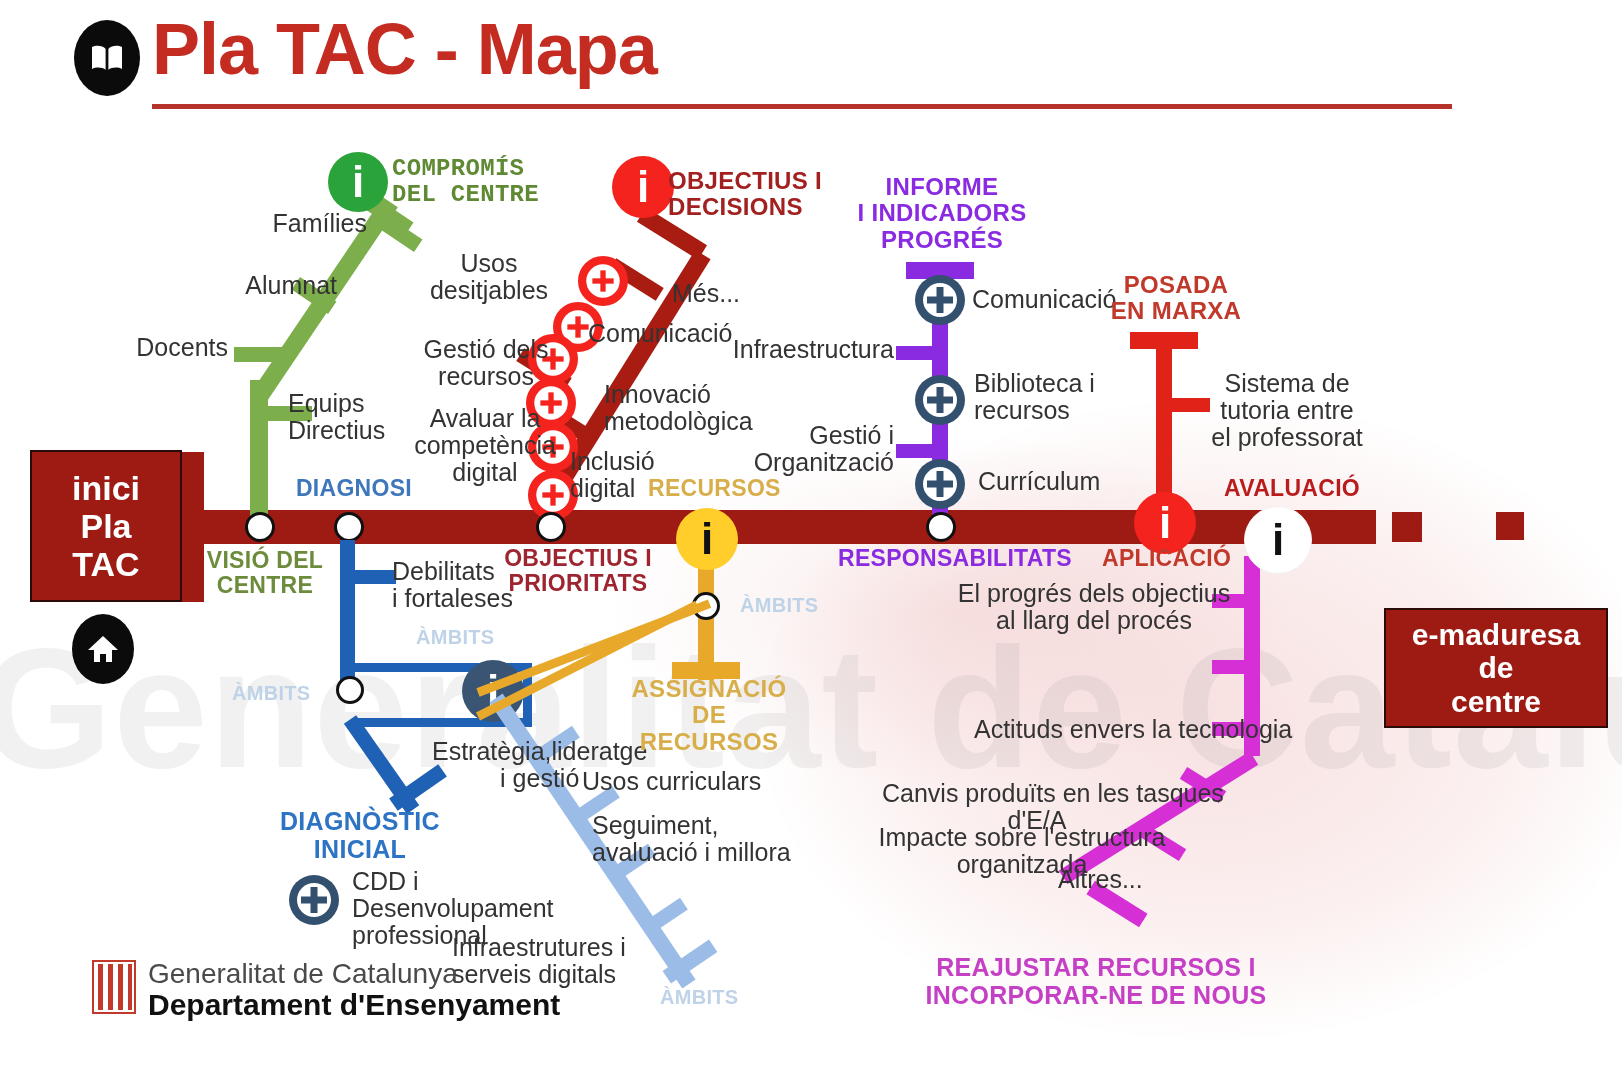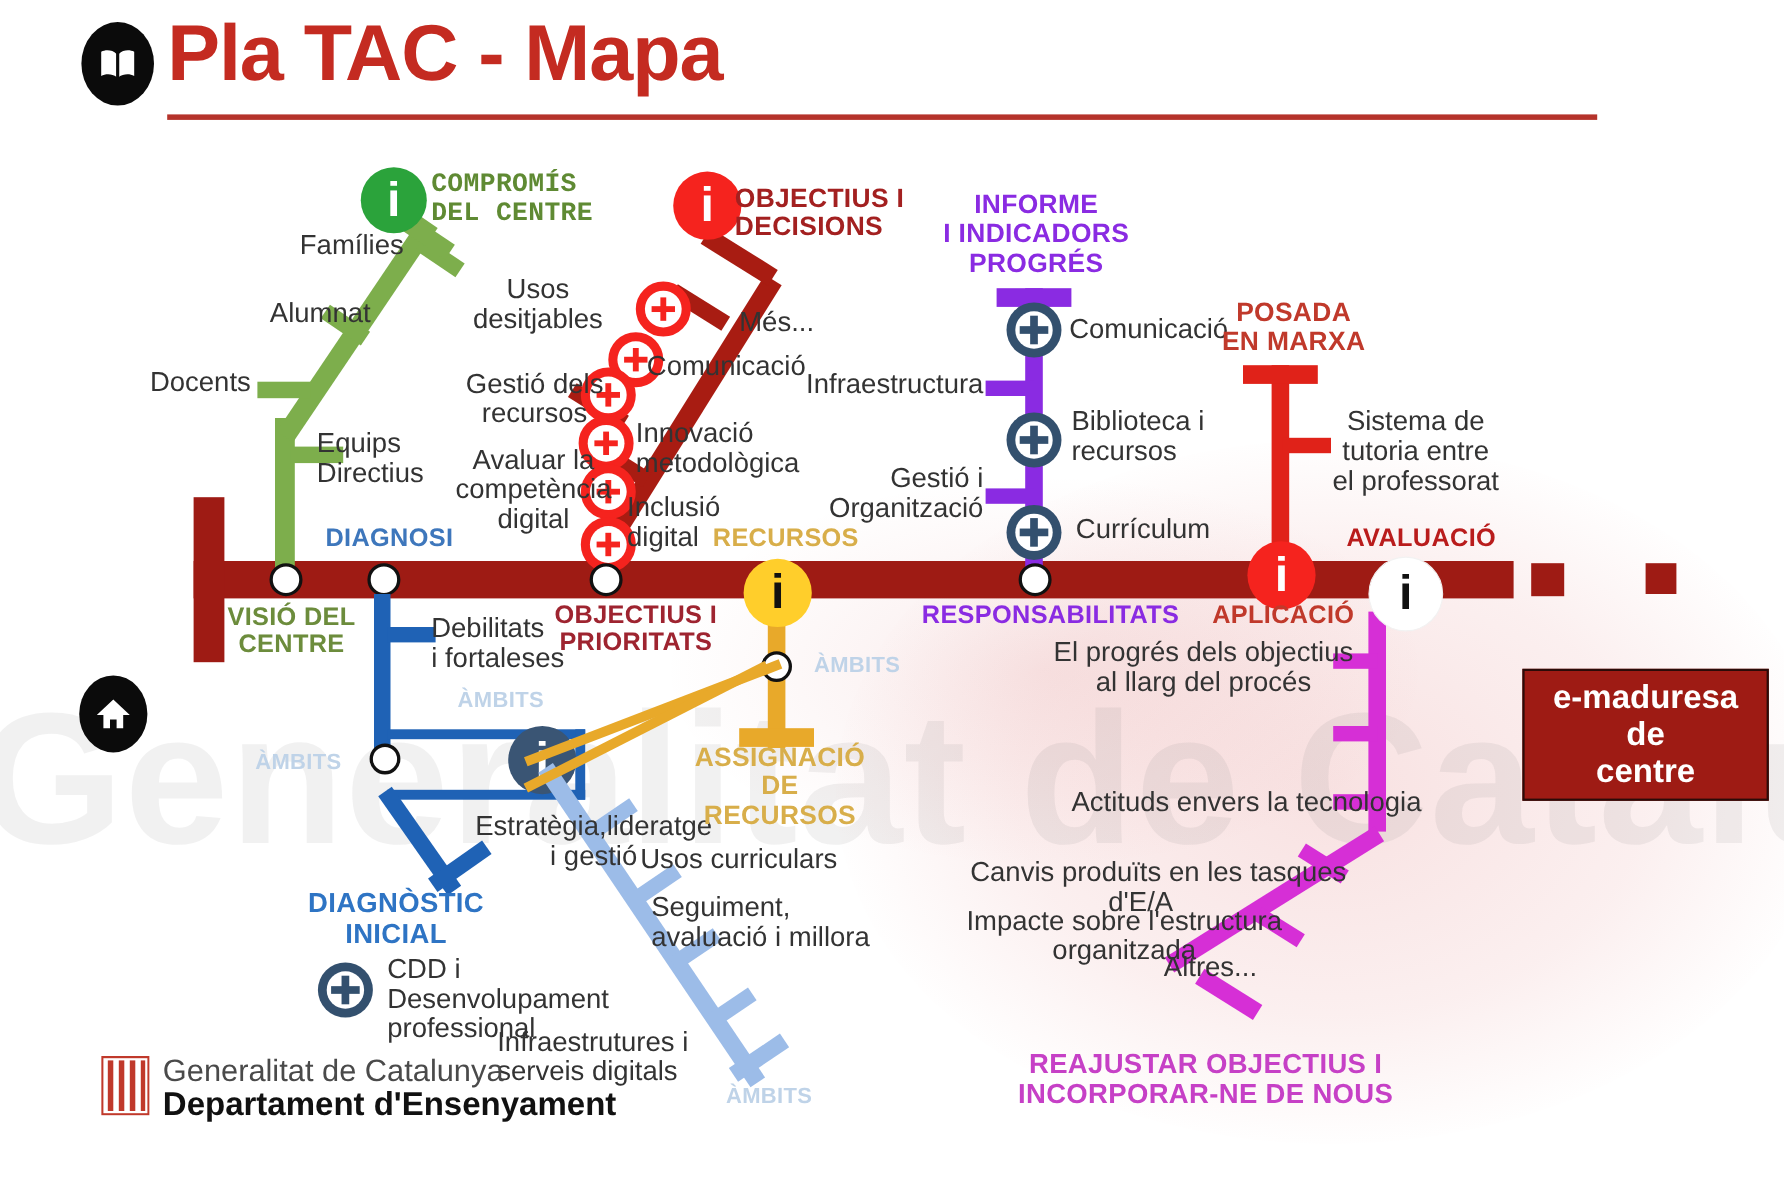--- a/index.html
+++ b/index.html
@@ -85,20 +85,27 @@
   <div class="hdr-title">Pla TAC - Mapa</div>
   <div class="hdr-rule"></div>
 
   <div class="mainline" style="left:176px;top:510px;width:1200px;height:34px;"></div>
 
   <div class="mainline" style="left:176px;top:452px;width:28px;height:150px;"></div>
 
   <div class="sq" style="left:1392px;top:512px;width:30px;height:30px;"></div>
   <div class="sq" style="left:1496px;top:512px;width:28px;height:28px;"></div>
 
+  <div class="rbox" style="left:30px;top:450px;width:148px;height:148px;font-size:34px;">
+    <div>
+      <div>inici</div>
+      <div>Pla</div>
+      <div>TAC</div>
+    </div>
+  </div>
   <div class="home-badge" style="left:72px;top:614px;">
     <svg width="32" height="30" viewBox="0 0 32 30" aria-hidden="true">
       <path d="M16 2 L31 16 L25 16 L25 28 L19 28 L19 20 L13 20 L13 28 L7 28 L7 16 L1 16 Z" fill="#fff"></path>
     </svg>
   </div>
 
   <div class="rbox" style="left:1384px;top:608px;width:220px;height:116px;font-size:30px;">
     <div>
       <div>e-maduresa</div>
       <div>de</div>
@@ -191,21 +198,21 @@
   <div class="lbl c" style="left:404px;top:250px;width:170px;">Usos
 desitjables</div>
   <div class="lbl c" style="left:398px;top:336px;width:176px;">Gestió dels
 recursos</div>
   <div class="lbl c" style="left:392px;top:405px;width:186px;">Avaluar la
 competència
 digital</div>
 
   <div class="lbl" style="left:672px;top:280px;">Més...</div>
   <div class="lbl" style="left:588px;top:320px;">Comunicació</div>
-  <div class="lbl" style="left:578px;top:381px;">Innovació
+  <div class="lbl" style="left:604px;top:381px;">Innovació
 metodològica</div>
   <div class="lbl" style="left:570px;top:448px;">Inclusió
 digital</div>
 
   <div class="station" style="left:536px;top:512px;"></div>
   <div class="cap c" style="left:478px;top:546px;width:200px;color:#9E2430;">OBJECTIUS I
 PRIORITATS</div>
 
   <div class="station" style="left:334px;top:512px;"></div>
   <div class="cap c" style="left:284px;top:476px;width:140px;color:#3E77BC;">DIAGNOSI</div>
@@ -352,21 +359,21 @@
 
   <div class="lbl c" style="left:954px;top:580px;width:280px;">El progrés dels objectius
 al llarg del procés</div>
   <div class="lbl" style="left:974px;top:716px;">Actituds envers la tecnologia</div>
   <div class="lbl c" style="left:866px;top:824px;width:312px;">Impacte sobre l'estructura
 organitzada</div>
   <div class="lbl c" style="left:882px;top:780px;width:310px;">Canvis produïts en les tasques
 d'E/A</div>
   <div class="lbl" style="left:1058px;top:866px;">Altres...</div>
 
-  <div class="cap c" style="left:886px;top:954px;width:420px;color:#C640C6;font-size:25px;">REAJUSTAR OBJECTIUS I
+  <div class="cap c" style="left:886px;top:954px;width:420px;color:#C640C6;font-size:25px;">REAJUSTAR RECURSOS I
 INCORPORAR-NE DE NOUS</div>
 
   <svg class="gen-logo" style="left:92px;top:960px;" viewBox="0 0 44 54">
     <rect x="1" y="1" width="42" height="52" fill="#ffffff" stroke="#c0392b" stroke-width="2"></rect>
     <g fill="#c0392b">
       <rect x="6" y="4" width="5" height="46"></rect>
       <rect x="16" y="4" width="5" height="46"></rect>
       <rect x="26" y="4" width="5" height="46"></rect>
       <rect x="36" y="4" width="4" height="46"></rect>
     </g>

